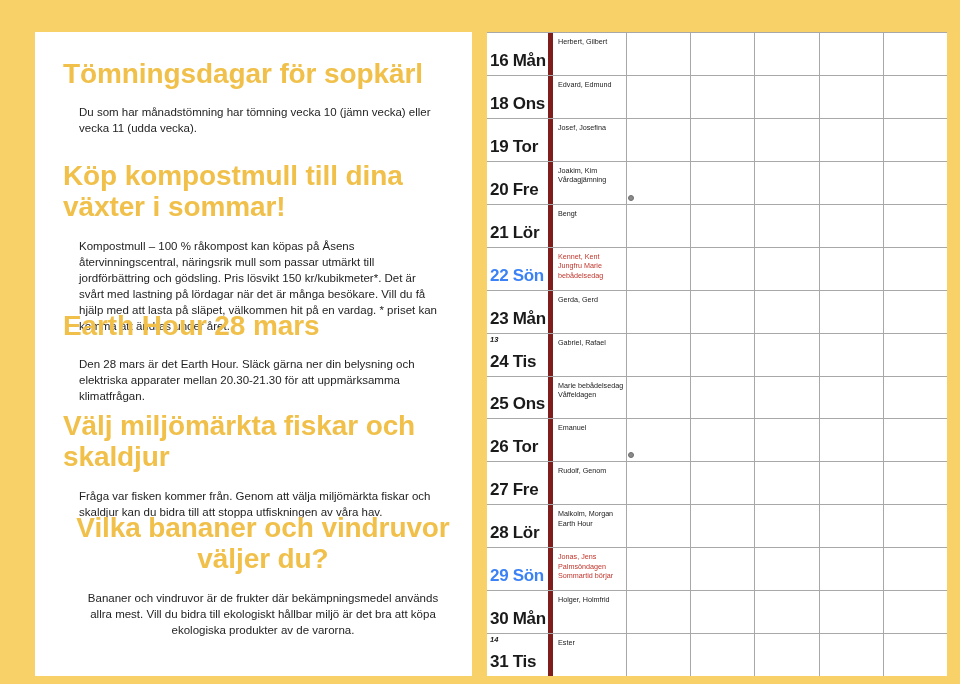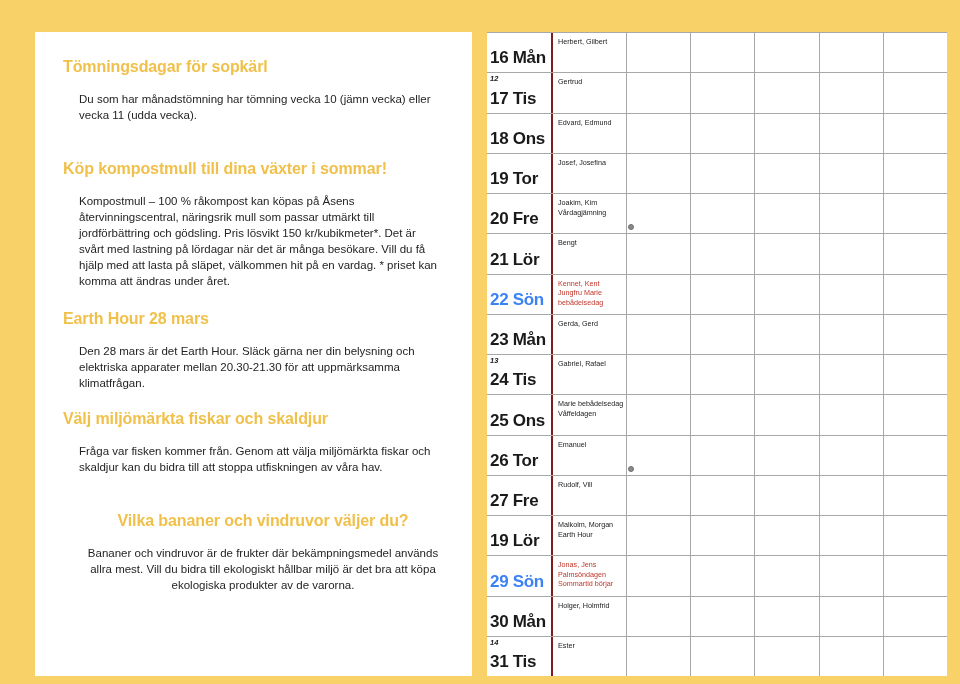--- a/index.html
+++ b/index.html
@@ -26,21 +26,21 @@
     box-sizing: border-box;
     padding: 22px 28px 0 28px;
   }
 
   .info-block {
     margin-bottom: 0;
   }
 
   .info-heading {
     color: #F0C04A;
-    font-size: 16px;
+    font-size: 28px;
     font-weight: bold;
     line-height: 1.12;
     margin: 0 0 3px 0;
     letter-spacing: -0.1px;
   }
 
   .info-body {
     color: #242424;
     font-size: 11.5px;
     line-height: 1.39;
@@ -73,21 +73,21 @@
     flex: 1 1 0;
     border-bottom: 1px solid #a8a8a8;
     min-height: 0;
     position: relative;
   }
   .cal-row:last-child { border-bottom: none; }
 
   .cal-daycell {
     width: 66px;
     flex: 0 0 66px;
-    border-right: 2px solid #7f1d1d;
+    border-right: 5px solid #7f1d1d;
     position: relative;
     box-sizing: border-box;
   }
 
   .cal-week {
     position: absolute;
     left: 3px;
     top: 2px;
     font-size: 7.5px;
     font-style: italic;
@@ -187,34 +187,20 @@
         <div class="cal-names">Herbert, Gilbert</div>
       </div>
       <div class="cal-blank"></div>
       <div class="cal-blank"></div>
       <div class="cal-blank"></div>
       <div class="cal-blank"></div>
       <div class="cal-blank"></div>
     </div>
     <div class="cal-row">
       <div class="cal-daycell">
-        <div class="cal-week">12</div>
-        <div class="cal-daynum">17 Tis</div>
-      </div>
-      <div class="cal-namecell">
-        <div class="cal-names">Gertrud</div>
-      </div>
-      <div class="cal-blank"></div>
-      <div class="cal-blank"></div>
-      <div class="cal-blank"></div>
-      <div class="cal-blank"></div>
-      <div class="cal-blank"></div>
-    </div>
-    <div class="cal-row">
-      <div class="cal-daycell">
         <div class="cal-daynum">18 Ons</div>
       </div>
       <div class="cal-namecell">
         <div class="cal-names">Edvard, Edmund</div>
       </div>
       <div class="cal-blank"></div>
       <div class="cal-blank"></div>
       <div class="cal-blank"></div>
       <div class="cal-blank"></div>
       <div class="cal-blank"></div>
@@ -328,31 +314,31 @@
       <div class="cal-blank"></div>
       <div class="cal-blank"></div>
       <div class="cal-blank"></div>
       <div class="cal-blank"></div>
     </div>
     <div class="cal-row">
       <div class="cal-daycell">
         <div class="cal-daynum">27 Fre</div>
       </div>
       <div class="cal-namecell">
-        <div class="cal-names">Rudolf, Vill</div>
-      </div>
-      <div class="cal-blank"></div>
-      <div class="cal-blank"></div>
-      <div class="cal-blank"></div>
-      <div class="cal-blank"></div>
-      <div class="cal-blank"></div>
-    </div>
-    <div class="cal-row">
-      <div class="cal-daycell">
-        <div class="cal-daynum">19 Lör</div>
+        <div class="cal-names">Rudolf, Genom</div>
+      </div>
+      <div class="cal-blank"></div>
+      <div class="cal-blank"></div>
+      <div class="cal-blank"></div>
+      <div class="cal-blank"></div>
+      <div class="cal-blank"></div>
+    </div>
+    <div class="cal-row">
+      <div class="cal-daycell">
+        <div class="cal-daynum">28 Lör</div>
       </div>
       <div class="cal-namecell">
         <div class="cal-names">Malkolm, Morgan
 Earth Hour</div>
       </div>
       <div class="cal-blank"></div>
       <div class="cal-blank"></div>
       <div class="cal-blank"></div>
       <div class="cal-blank"></div>
       <div class="cal-blank"></div>

